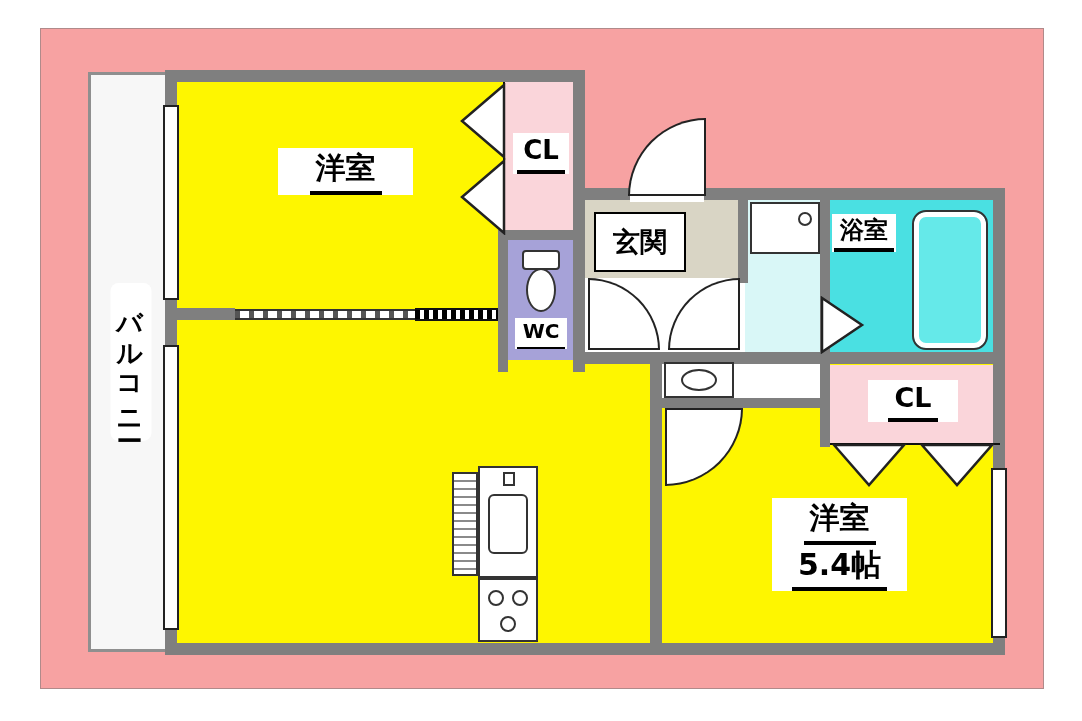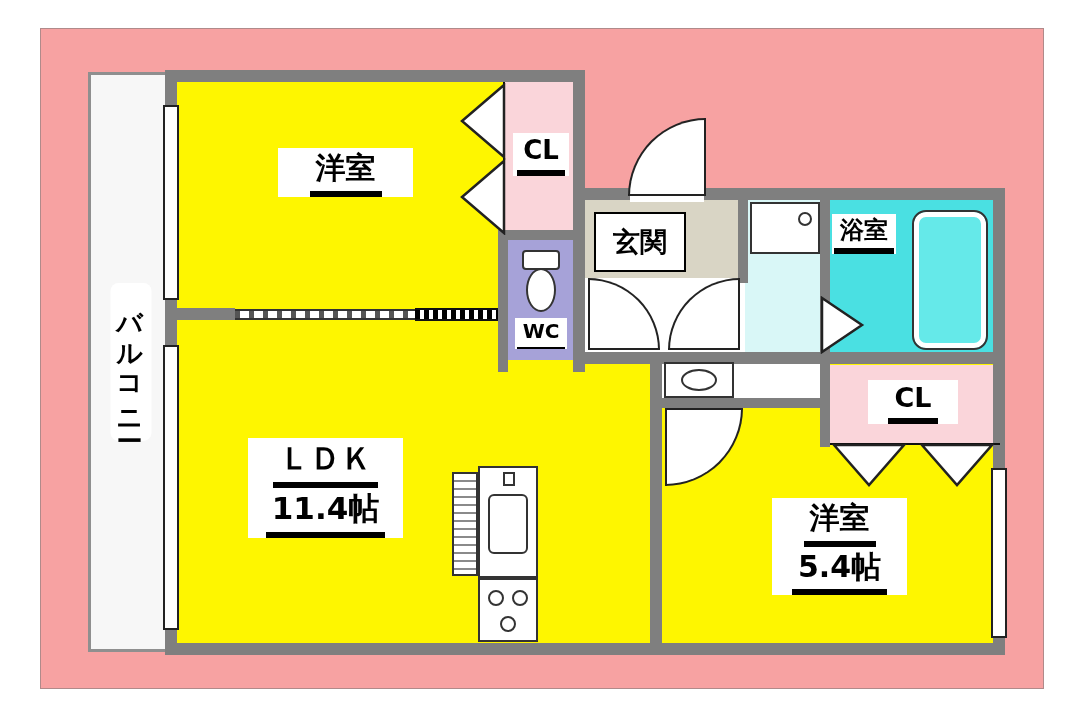--- a/index.html
+++ b/index.html
@@ -27,21 +27,21 @@
   .blackline{background:#111;}
   .window{background:#fff;border:2px solid #222;}
   .arc{background:#fff;border:2px solid #222;}
   .hatch-light{background:repeating-linear-gradient(90deg,#555 0 5px,#fff 5px 14px);border-top:2px solid #333;border-bottom:2px solid #333;}
   .hatch-dark{background:repeating-linear-gradient(90deg,#000 0 5px,#fff 5px 9px);border-top:2px solid #111;border-bottom:2px solid #111;}
   .icon-box{background:#fff;border:2px solid #333;}
   .tub{background:#65e9e9;border:2px solid #333;border-radius:14px;box-shadow:inset 0 0 0 5px #fff;}
   .circle{border:2px solid #333;border-radius:50%;background:#fff;}
   .ellipse{border:2px solid #333;border-radius:50%;background:#fff;}
   .lbl{position:absolute;background:#fff;font-weight:bold;color:#000;text-align:center;line-height:1.35;}
-  .lbl .ul{display:inline-block;border-bottom:6px solid #000000;padding:0 6px 2px;}
+  .lbl .ul{display:inline-block;border-bottom:4px solid #000000;padding:0 6px 2px;}
   .lbl.boxed{border:2px solid #000;display:flex;align-items:center;justify-content:center;}
   .louver{background:repeating-linear-gradient(180deg,#fff 0 6px,#8a8a8a 6px 8px);border:2px solid #333;}
   svg{display:block;}
 </style>
 </head>
 <body>
 
 <div class="canvas">
 
   <div class="abs site" style="left:40px;top:28px;width:1004px;height:661px;"></div>
@@ -128,24 +128,20 @@
   <div class="abs icon-box" style="left:478px;top:578px;width:60px;height:64px;">
     <div class="circle" style="position:absolute;left:8px;top:10px;width:16px;height:16px;"></div>
     <div class="circle" style="position:absolute;left:32px;top:10px;width:16px;height:16px;"></div>
     <div class="circle" style="position:absolute;left:20px;top:36px;width:16px;height:16px;"></div>
   </div>
 
   <div class="lbl" style="left:278px;top:148px;width:135px;font-size:30px;">
     <span class="ul">洋室</span><br>
   </div>
 
-  <div class="lbl" style="left:248px;top:438px;width:155px;font-size:31px;">
-    <span class="ul">ＬＤＫ</span><br>
-    <span class="ul">11.4帖</span>
-  </div>
 
   <div class="lbl" style="left:772px;top:498px;width:135px;font-size:30px;">
     <span class="ul">洋室</span><br>
     <span class="ul">5.4帖</span>
   </div>
 
   <div class="lbl" style="left:513px;top:133px;width:56px;font-size:26px;">
     <span class="ul">CL</span>
   </div>
 

